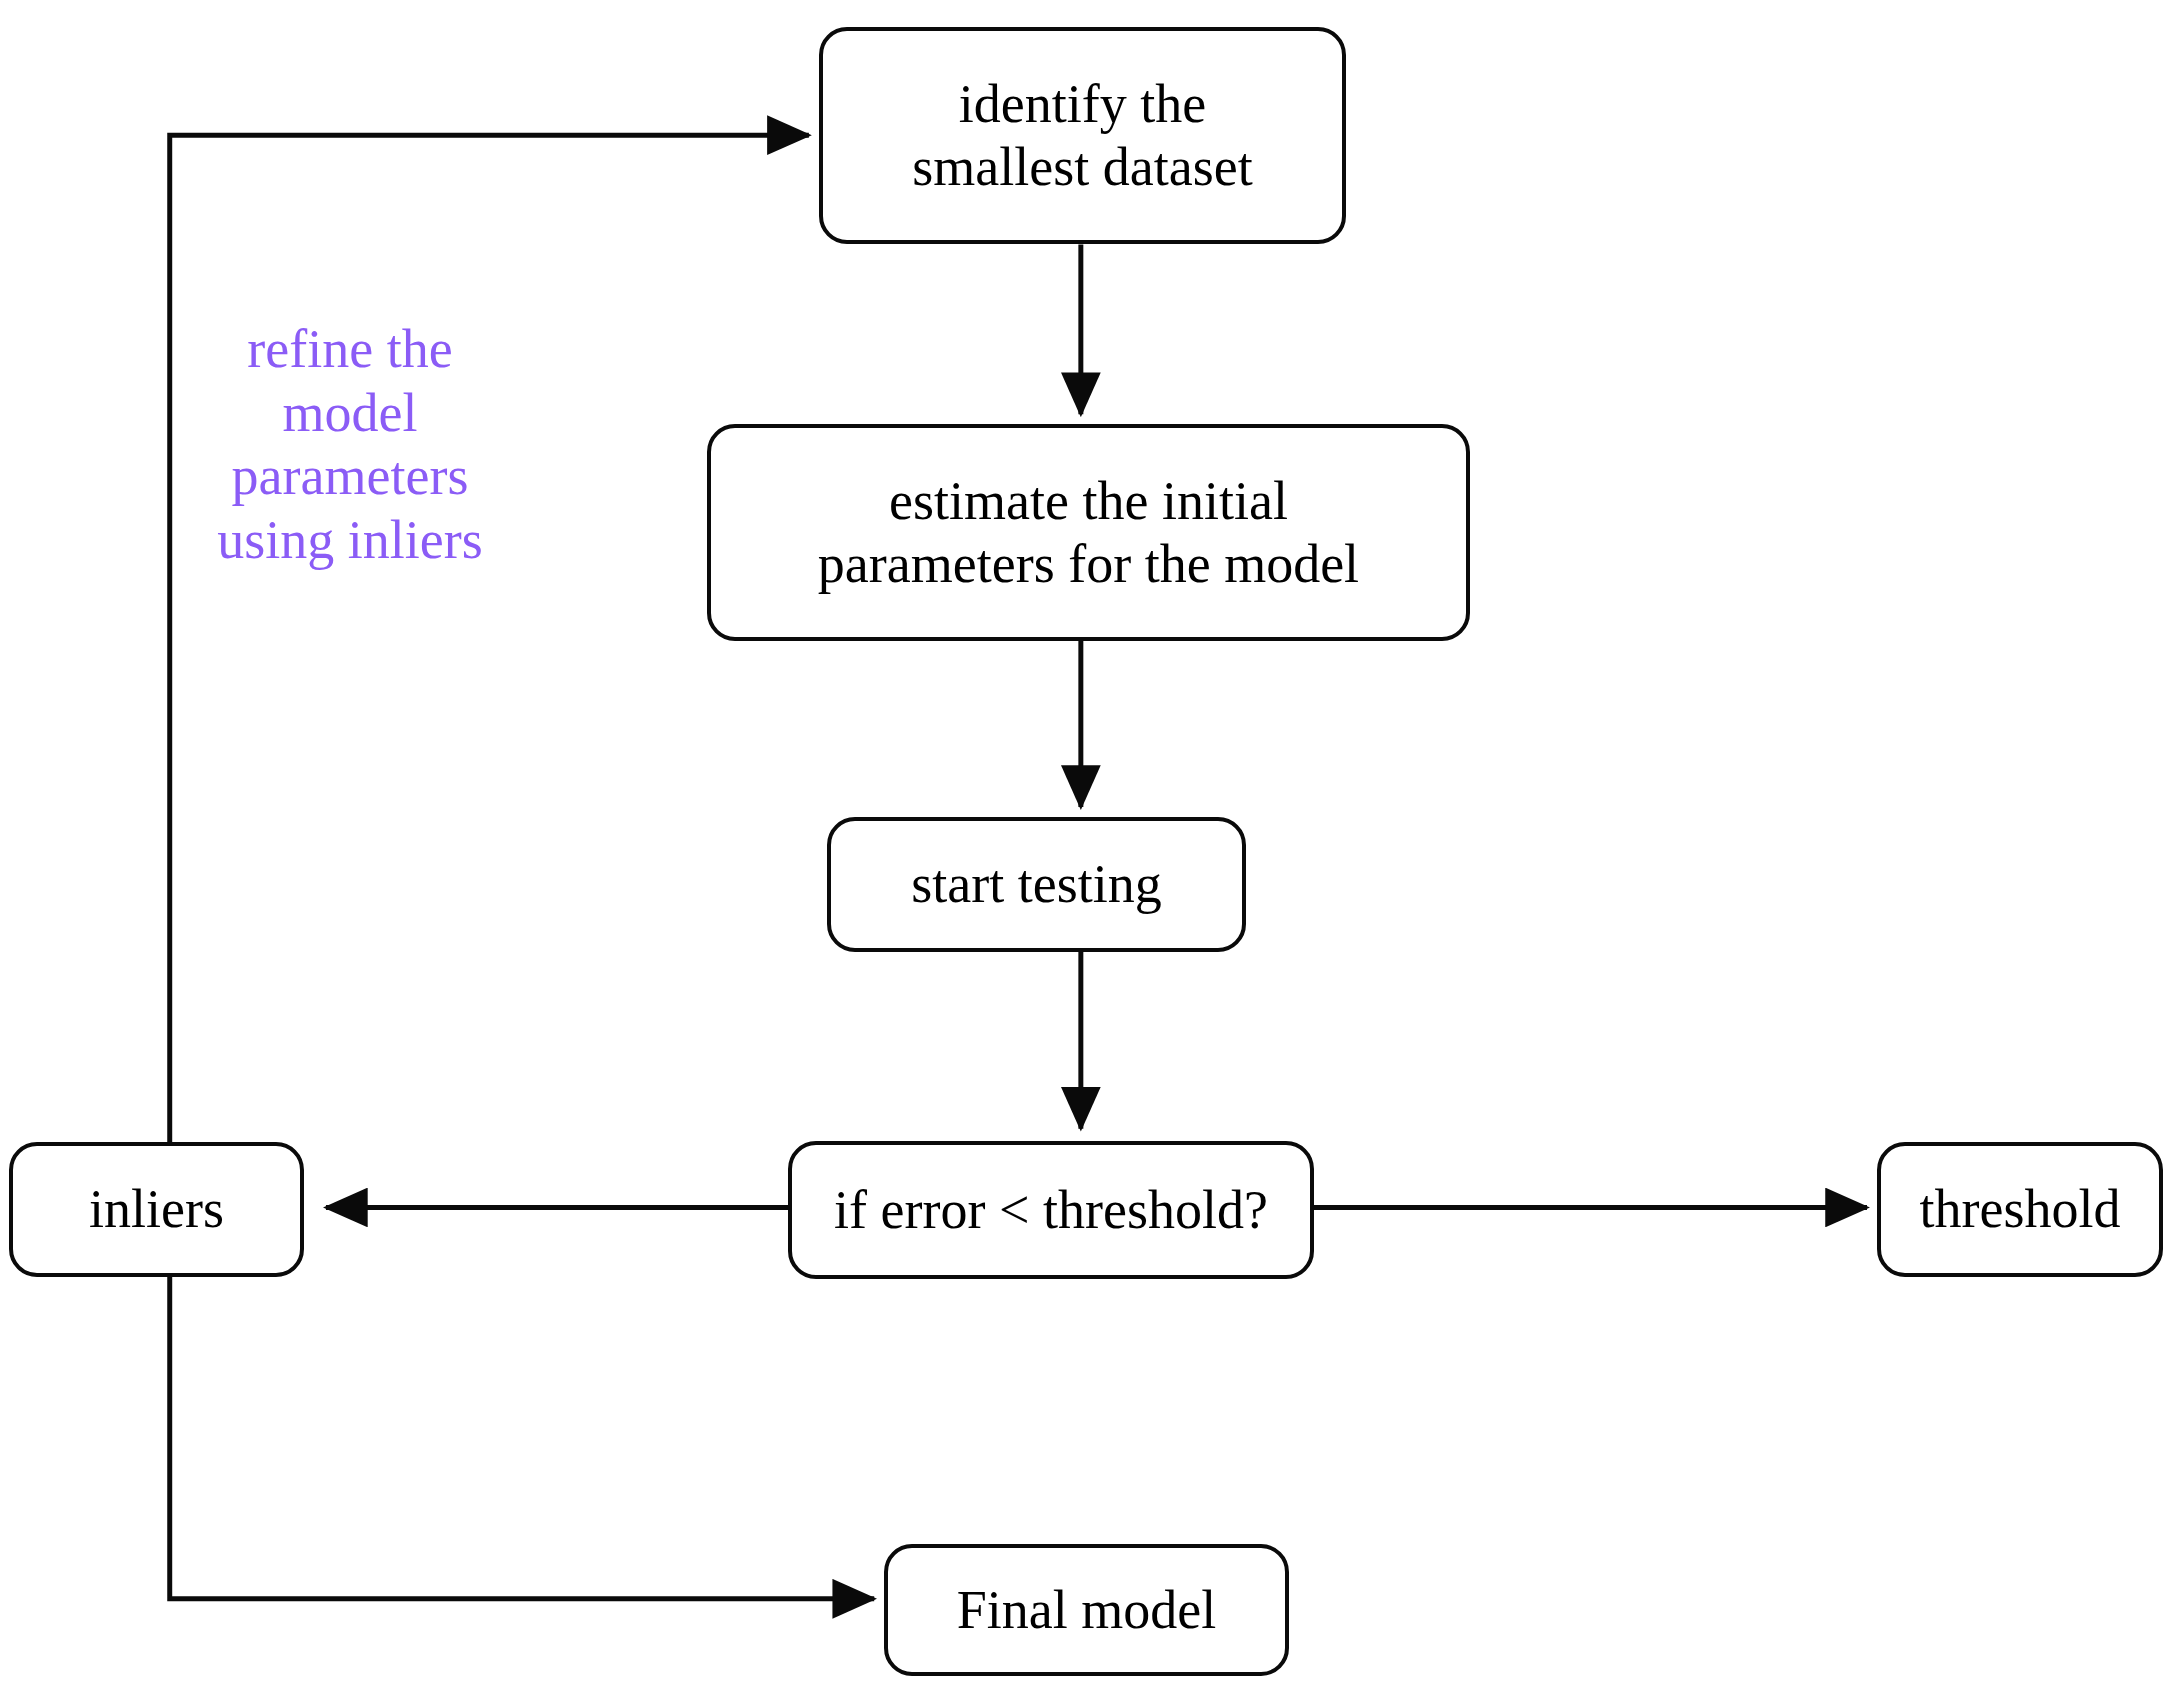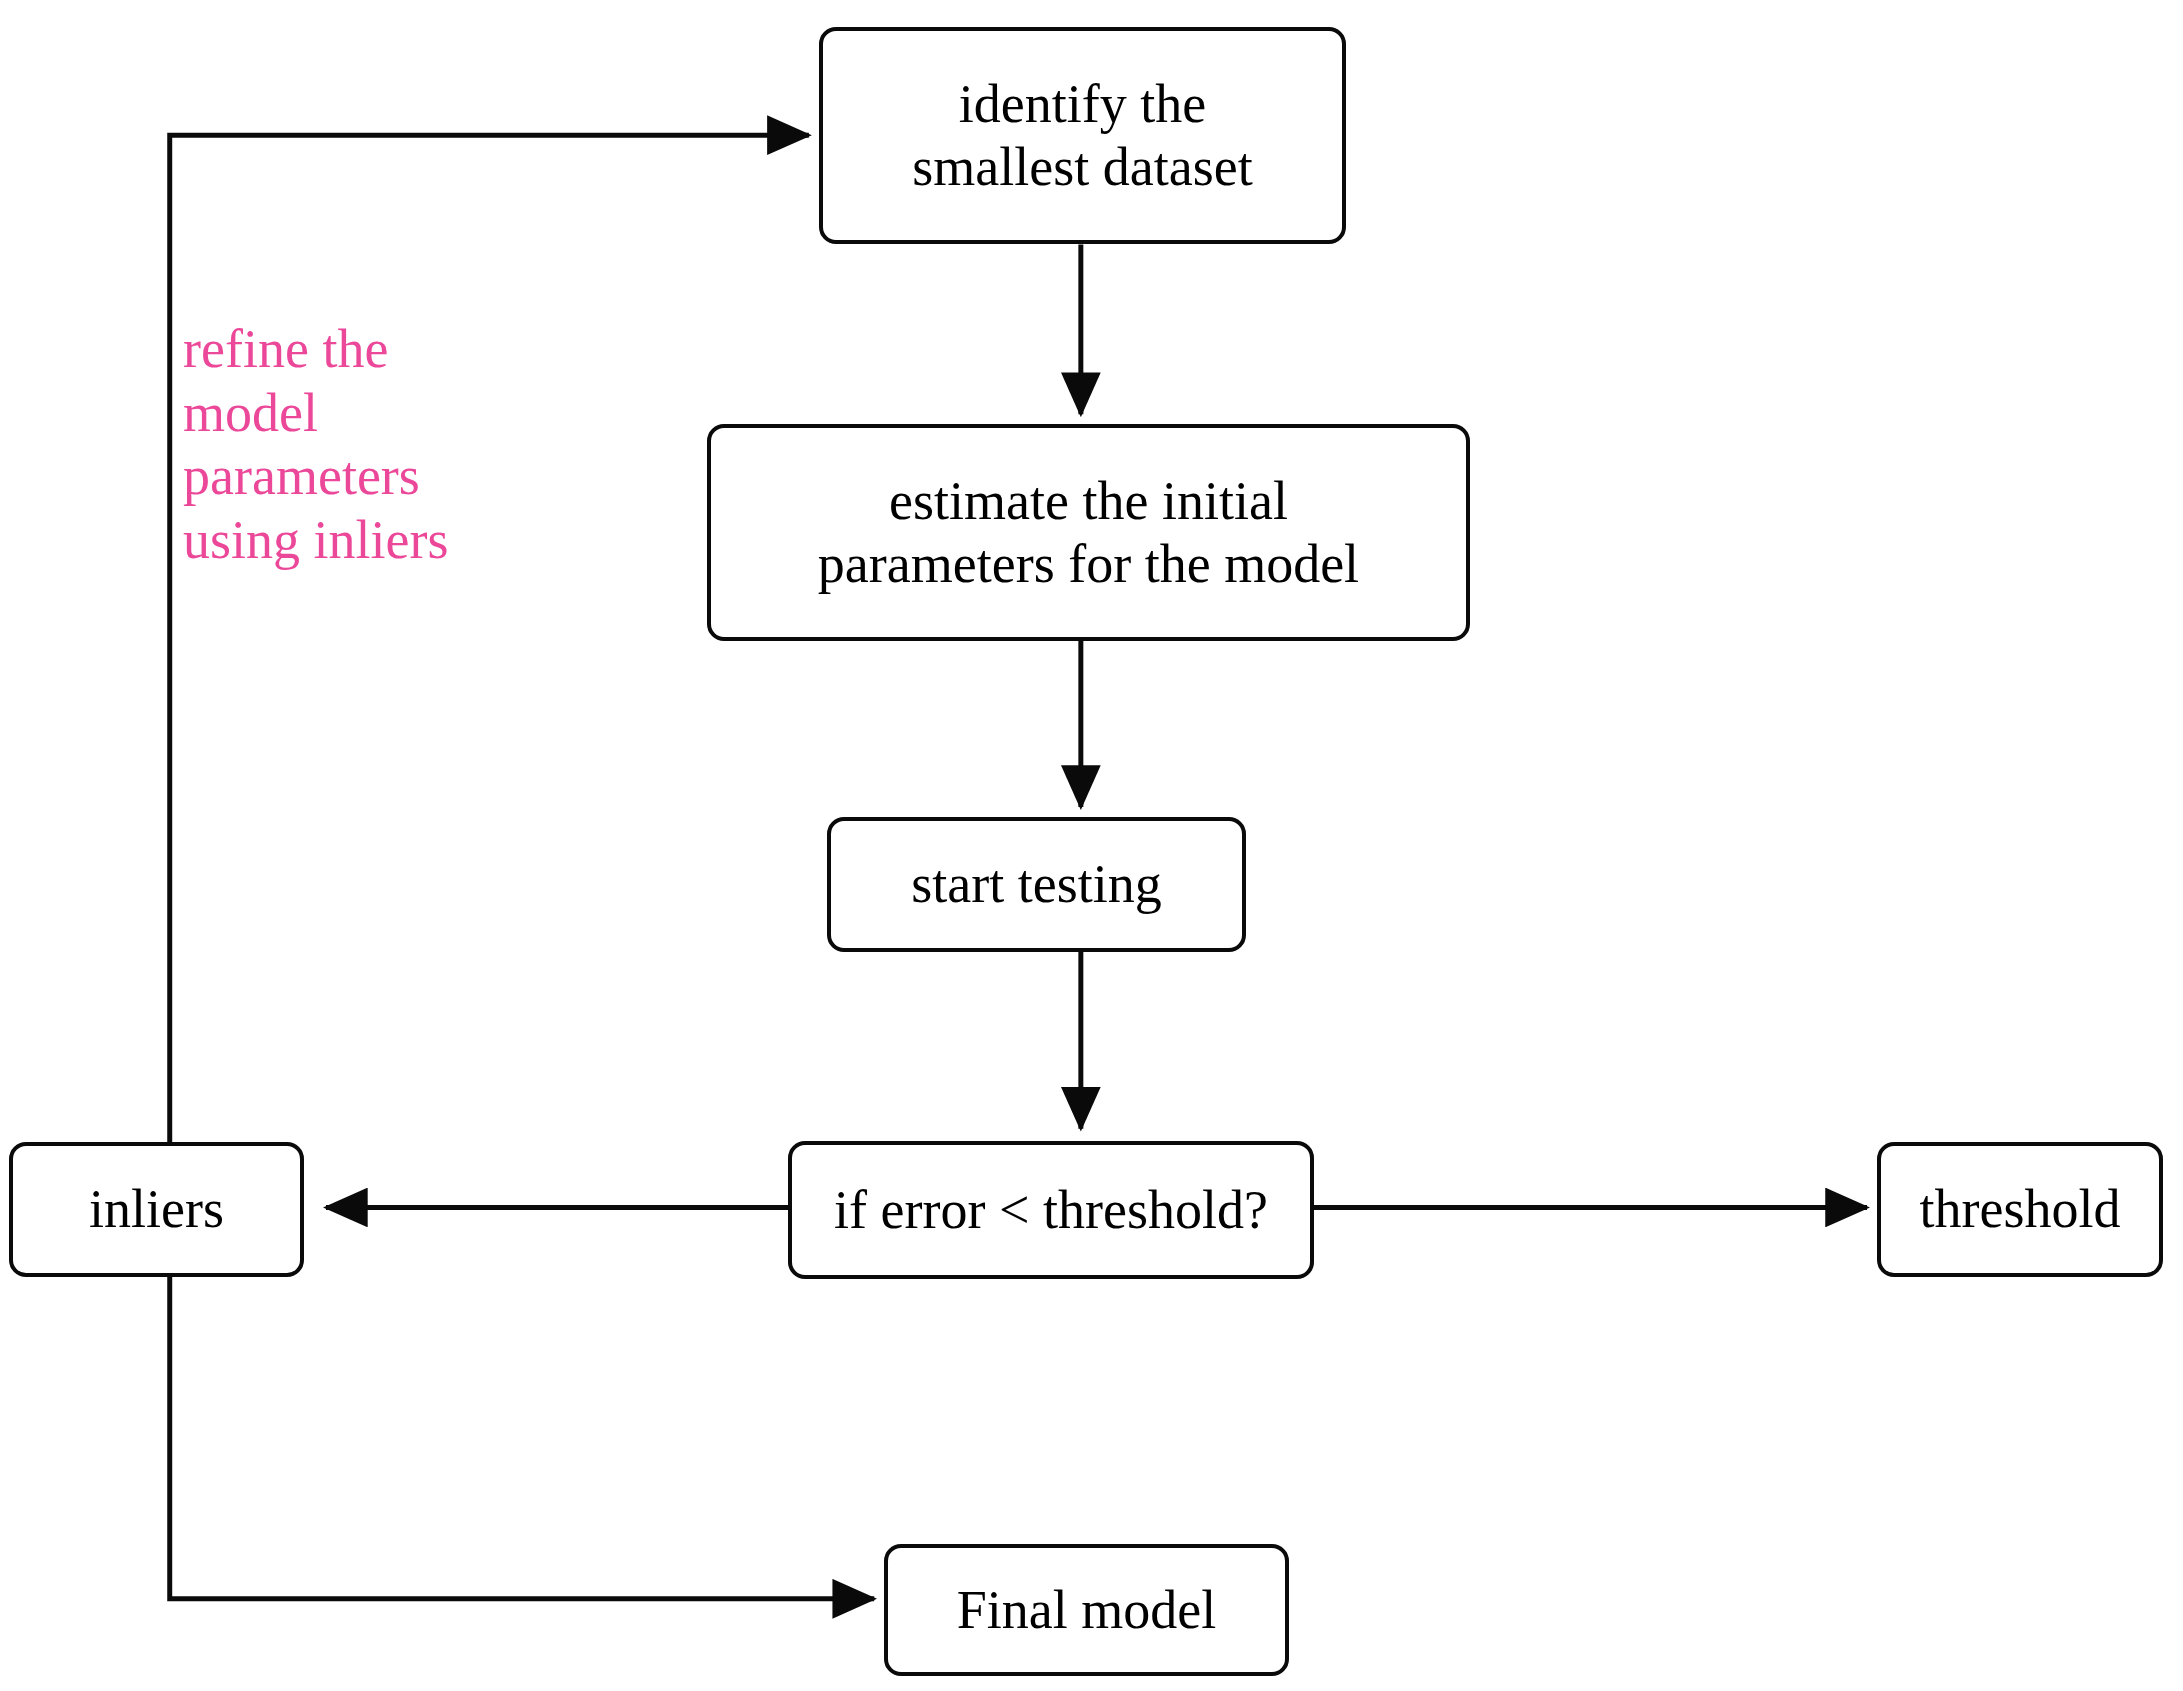--- a/index.html
+++ b/index.html
@@ -22,40 +22,41 @@
     left: 0;
     top: 0;
     width: 2183px;
     height: 1692px;
     pointer-events: none;
   }
   .node {
     position: absolute;
     box-sizing: border-box;
     border: 4.3px solid #0a0a0a;
-    border-radius: 17px;
+    border-radius: 28px;
     background: #ffffff;
     display: flex;
     align-items: center;
     justify-content: center;
     text-align: center;
     line-height: 1.16;
     font-size: 54px;
     color: #000000;
     padding: 0 10px;
   }
   .node .node-text {
     display: block;
     white-space: pre-line;
   }
   .edge-label {
     position: absolute;
+    text-align: center;
     font-size: 54px;
     line-height: 1.18;
-    color: #ec4899;
+    color: #8b5cf6;
     white-space: pre-line;
   }
 
   
   #node-identify        { left: 819px; top: 27px;   width: 527px;  height: 217px; }
   #node-estimate        { left: 707px;  top: 424px;  width: 763px; height: 217px; }
   #node-start-testing   { left: 827px; top: 817px; width: 419px;  height: 135px; }
   #node-condition       { left: 788px; top: 1141px; width: 526px;  height: 138px; }
   #node-inliers         { left: 9px;   top: 1142px; width: 295px;  height: 135px; }
   #node-outliers        { left: 1877px; top: 1142px; width: 286px;  height: 135px; }

